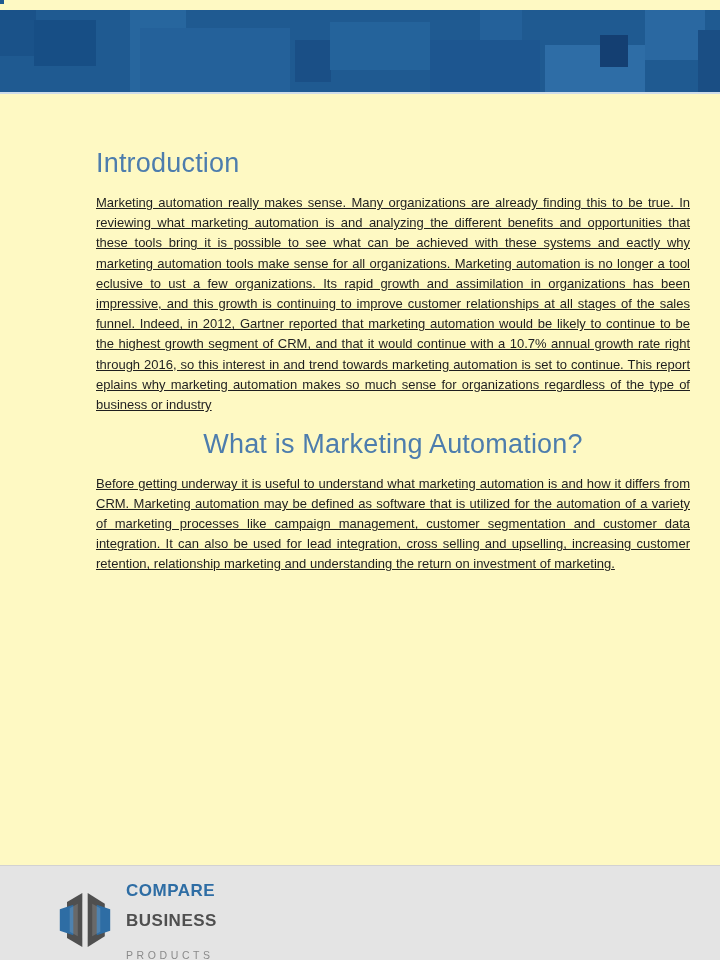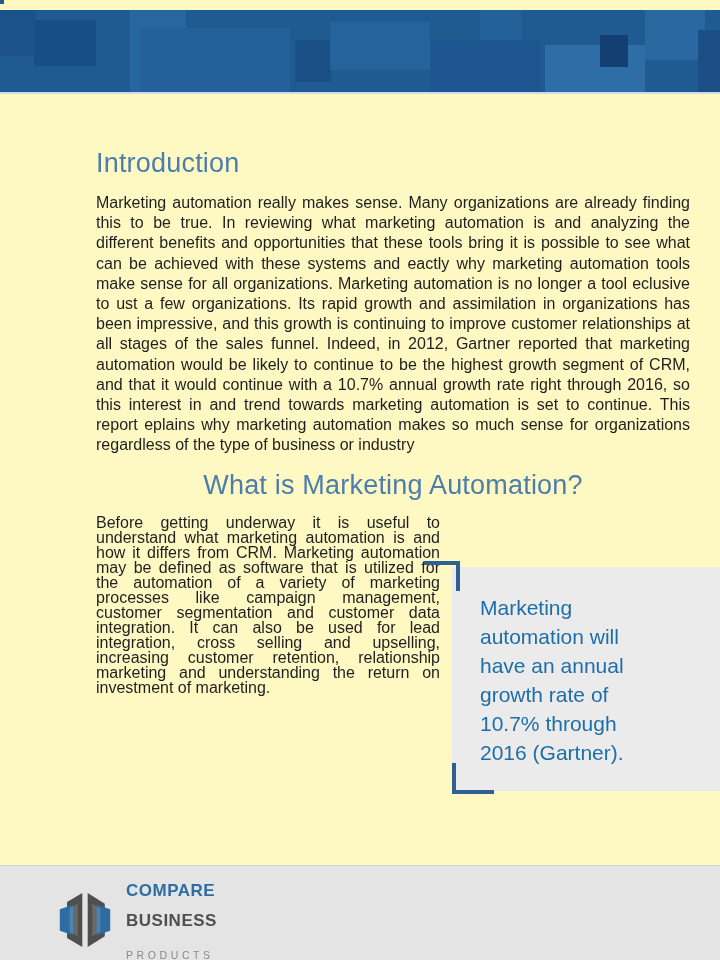--- a/index.html
+++ b/index.html
@@ -19,24 +19,24 @@
   .tile { position:absolute; }
   
   .content { position:absolute; left:96px; top:92px; width:594px; }
   .h-blue {
     margin:0; font-weight:500; font-size:27px; line-height:31px;
     color:var(--heading-blue,#4d7dad); letter-spacing:0.2px;
   }
   .h-intro { margin-top:56px; }
   .h-whatis { margin-top:14px;text-align:center; }
   .body-p {
-    margin:14px 0 0; font-size:16px; line-height:20.2px;
-    text-align:justify; color:var(--body-text,#1f1f1f);
+    margin:14px 0 0; font-size:13px; line-height:20.2px;
+    text-align:justify; color:var(--body-text,#1f1f1f);text-decoration:underline;
   }
-  .body-p2 { line-height:15px; }
+  .body-p2 { line-height:20px; }
   .p-gap { margin-top:12px; }
   
   .callout {
     float:right; width:268px; height:224px;
     margin:66px -30px 0 12px;
     background:var(--callout-bg,#ebebeb);
     position:relative;
   }
   .callout-text {
     padding:26px 14px 0 28px;
@@ -89,30 +89,20 @@
   </div>
 
   <div class="content">
 
     <h1 class="h-blue h-intro">Introduction</h1>
 
     <p class="body-p">Marketing automation really makes sense. Many organizations are already finding this to be true. In reviewing what marketing automation is and analyzing the different benefits and opportunities that these tools bring it is possible to see what can be achieved with these systems and eactly why marketing automation tools make sense for all organizations. Marketing automation is no longer a tool eclusive to ust a few organizations. Its rapid growth and assimilation in organizations has been impressive, and this growth is continuing to improve customer relationships at all stages of the sales funnel. Indeed, in 2012, Gartner reported that marketing automation would be likely to continue to be the highest growth segment of CRM, and that it would continue with a 10.7% annual growth rate right through 2016, so this interest in and trend towards marketing automation is set to continue. This report eplains why marketing automation makes so much sense for organizations regardless of the type of business or industry</p>
 
     <h1 class="h-blue h-whatis">What is Marketing Automation?</h1>
 
-    <aside class="callout">
-      <div class="bracket-top"></div>
-      <div class="bracket-bottom"></div>
-      <div class="callout-text">Marketing
-automation will
-have an annual
-growth rate of
-10.7% through
-2016 (Gartner).</div>
-    </aside>
 
     <p class="body-p body-p2">Before getting underway it is useful to understand what marketing automation is and how it differs from CRM. Marketing automation may be defined as software that is utilized for the automation of a variety of marketing processes like campaign management, customer segmentation and customer data integration. It can also be used for lead integration, cross selling and upselling, increasing customer retention, relationship marketing and understanding the return on investment of marketing.</p>
 
 
   </div>
 
   <div class="footer">
     <div class="logo">
       <span>
         <svg width="54" height="58" viewBox="0 0 60 64" aria-hidden="true">

